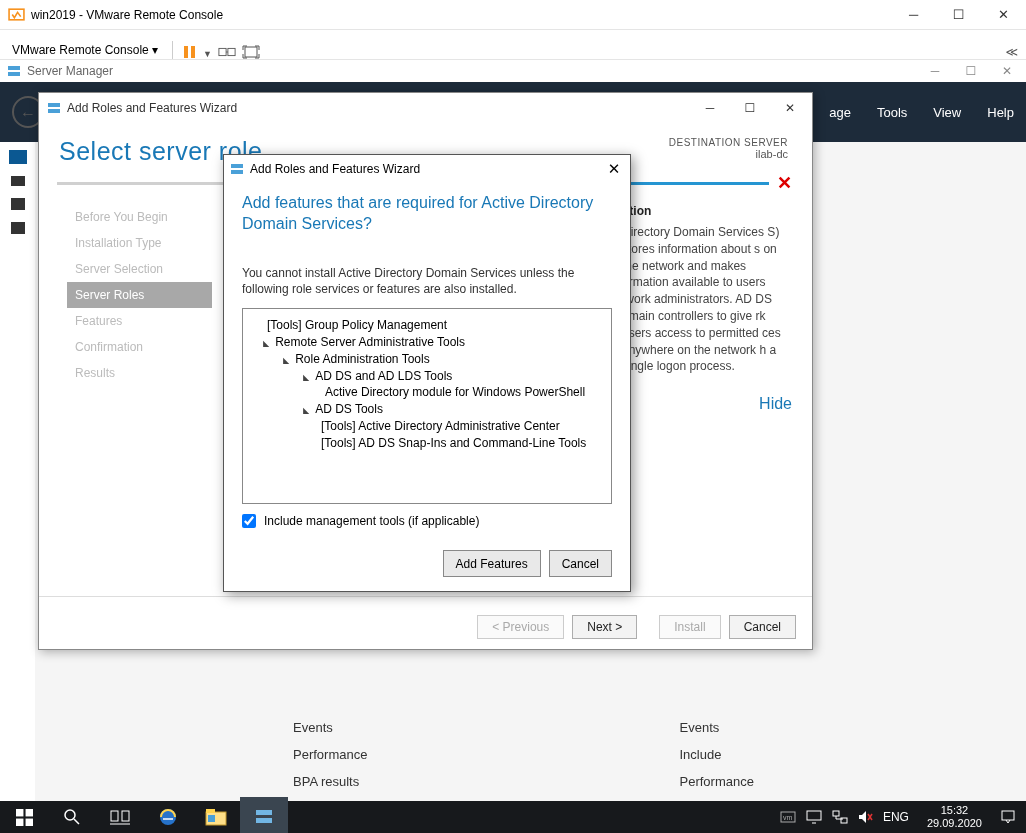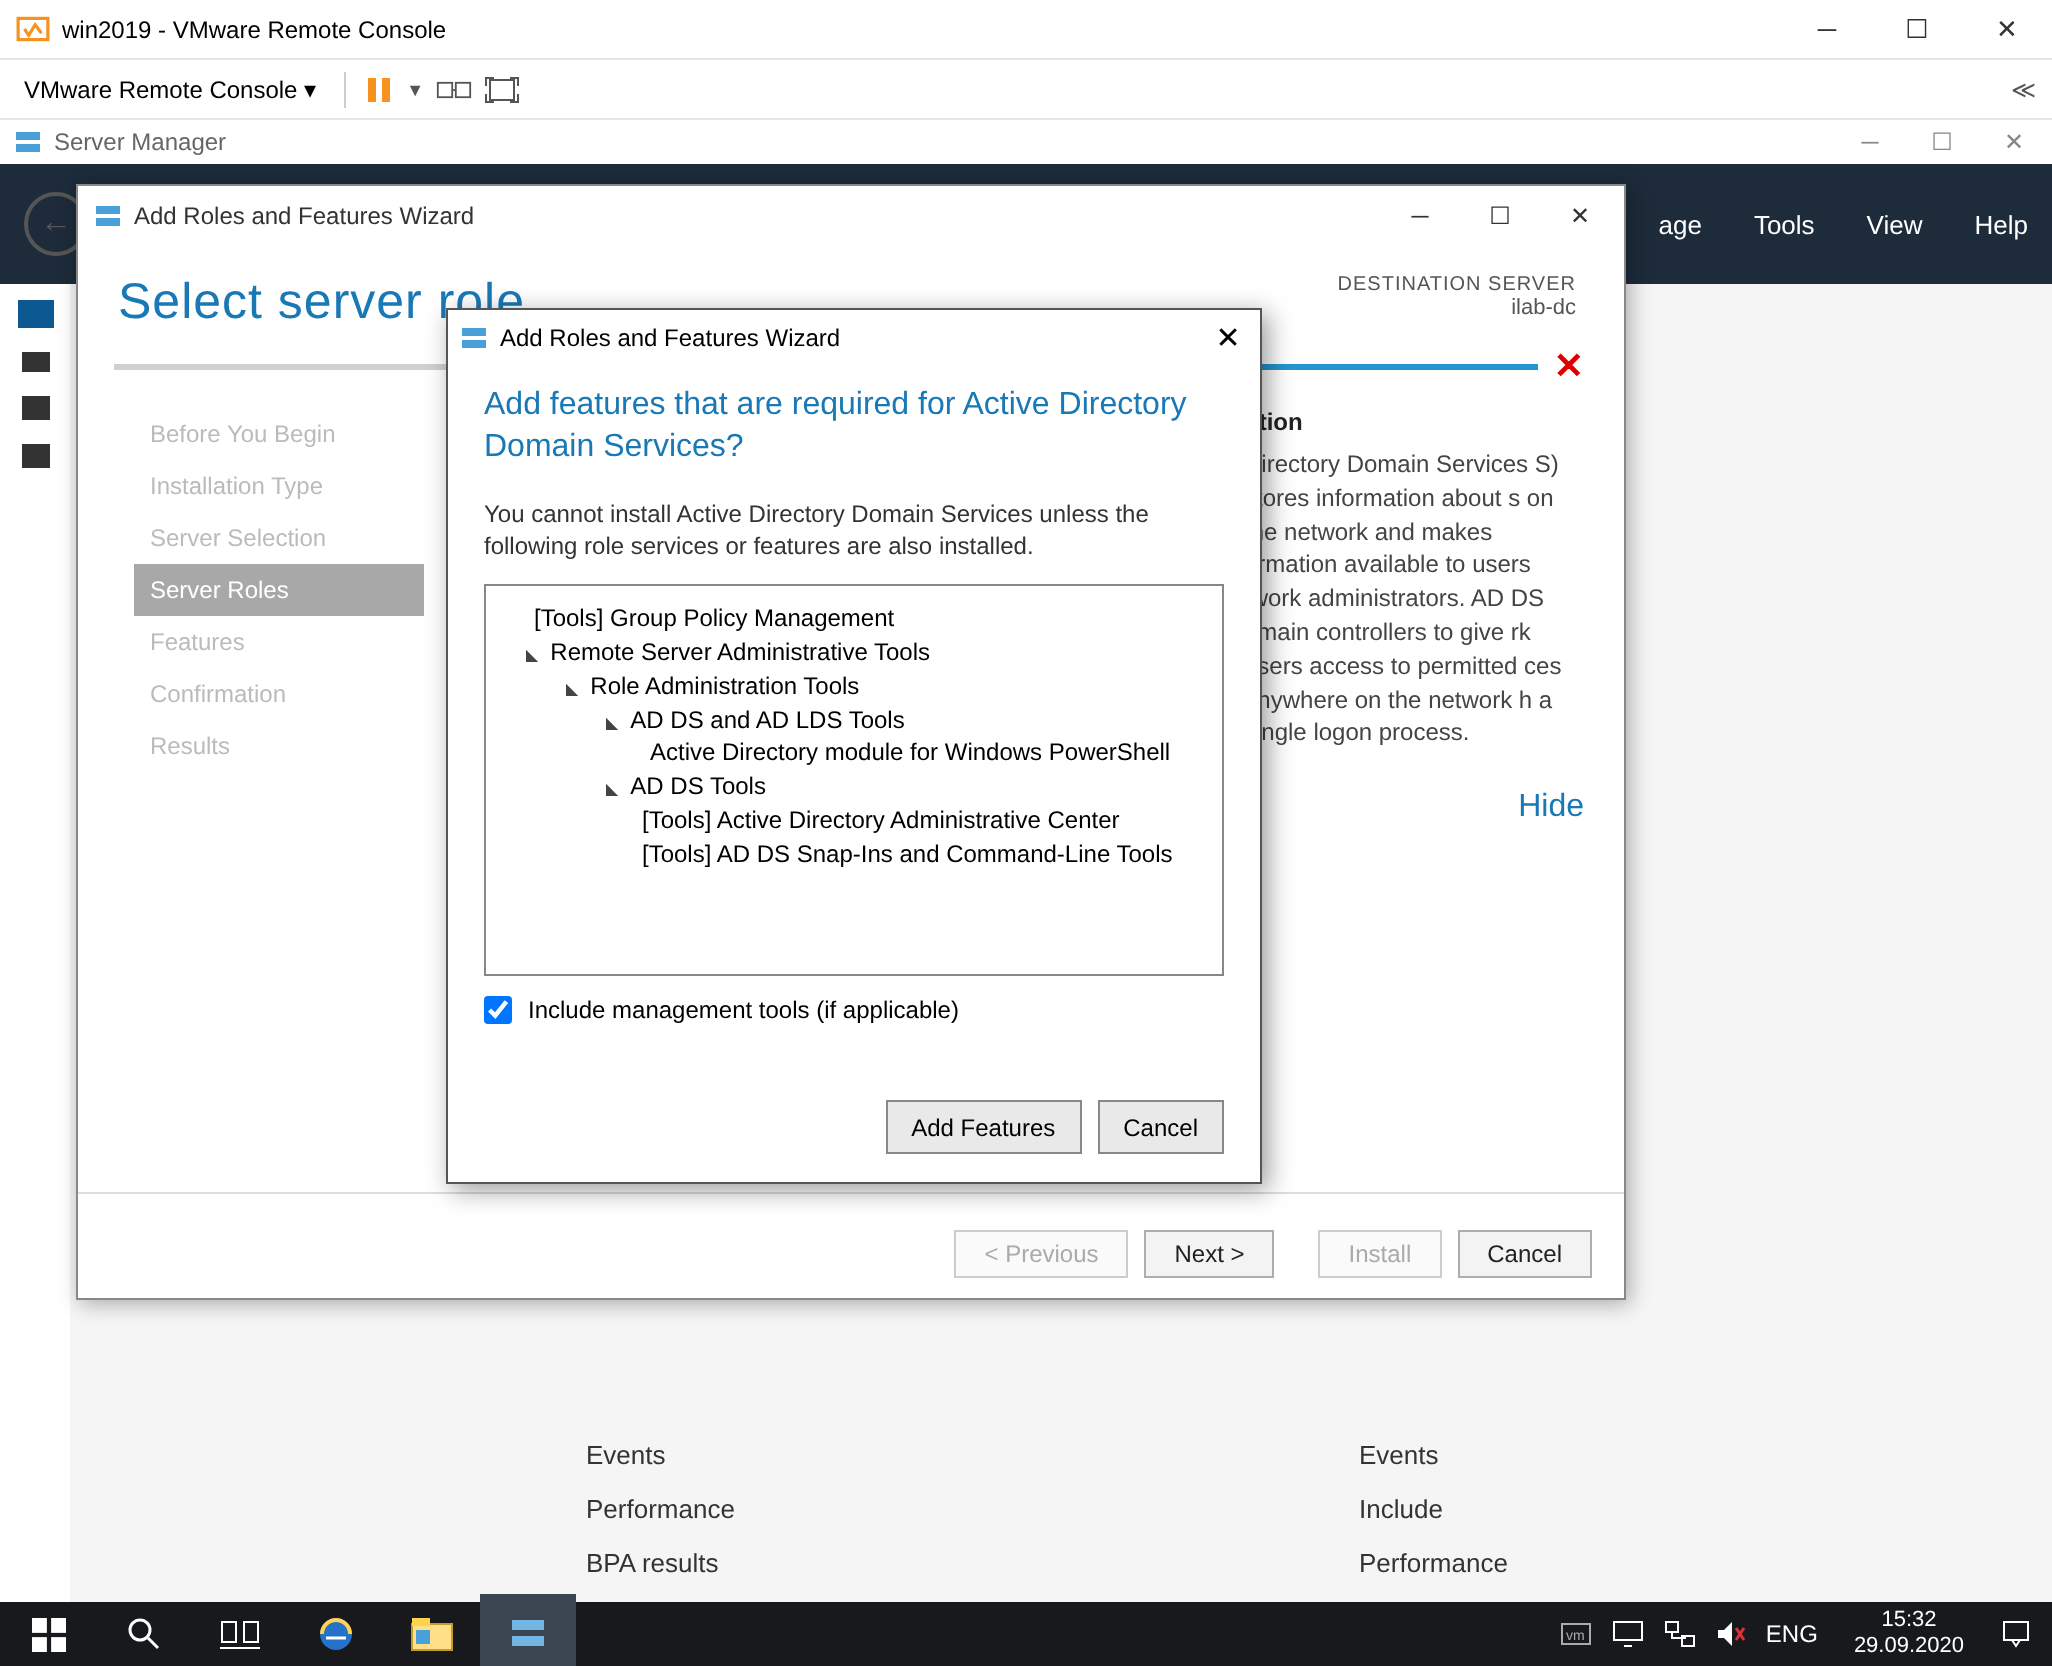--- a/index.html
+++ b/index.html
@@ -4,21 +4,21 @@
 <style>
 * { box-sizing: border-box; margin: 0; padding: 0; font-family: "Segoe UI", Tahoma, sans-serif; }
 body { width: 1026px; height: 833px; background: #fff; overflow: hidden; position: relative; }
 
 
 .vmware-window { width: 100%; height: 100%; display: flex; flex-direction: column; }
 .vmware-titlebar { height: 30px; display: flex; align-items: center; padding: 0 0 0 8px; font-size: 12px; border-bottom: 1px solid #e5e5e5; }
 .vmware-titlebar .title { flex: 1; }
 .vmware-titlebar .win-controls { display: flex; }
 .vmware-titlebar .win-controls span { width: 45px; height: 30px; display: flex; align-items: center; justify-content: center; font-size: 13px; color: #333; }
-.vmware-toolbar { height: 30px; display: flex; align-items: center; padding: 0 8px; font-size: 12px; gap: 6px; border-bottom: 1px solid #e5e5e5; }
+.vmware-toolbar { height: 30px; display: flex; align-items: flex-end; padding: 0 8px; font-size: 12px; gap: 6px; border-bottom: 1px solid #e5e5e5; }
 .vmware-toolbar .menu-label { font-size: 12px; color: #000; padding: 2px 4px; }
 .vmware-toolbar .divider { width: 1px; height: 18px; background: #ccc; margin: 0 4px; }
 .vm-icon { width: 17px; height: 17px; }
 .vmware-toolbar .spacer { flex: 1; }
 
 
 .servermgr-window { position: relative; flex: 1; background: #fff; display: flex; flex-direction: column; }
 .servermgr-titlebar { height: 22px; display: flex; align-items: center; padding: 0 0 0 6px; font-size: 12px; color: #666; border: 1px solid transparent; }
 .servermgr-titlebar .title { flex: 1; }
 .servermgr-titlebar .win-controls { display: flex; }
@@ -64,21 +64,21 @@
 .wizard-footer button { height: 24px; padding: 0 14px; font-size: 12px; background: #f3f3f3; border: 1px solid #adadad; color: #555; }
 .wizard-footer button:disabled { color: #aaa; border-color: #ccc; background: #fafafa; }
 .wizard-footer button.primary { color: #222; }
 
 
 .modal { position: absolute; left: 223px; top: 154px; width: 408px; height: 438px; background: #fff; border: 1px solid #555; box-shadow: 3px 3px 12px rgba(0,0,0,0.4); z-index: 10; display: flex; flex-direction: column; }
 .modal-titlebar { height: 28px; display: flex; align-items: center; padding: 0 6px; font-size: 12px; }
 .modal-titlebar .title { flex: 1; }
 .modal-titlebar .close { width: 20px; height: 20px; display: flex; align-items: center; justify-content: center; font-size: 15px; }
 .modal-body { padding: 10px 18px; flex: 1; display: flex; flex-direction: column; }
-.modal-body h2 { font-size: 16px; font-weight: 400; color: #1978b6; line-height: 1.3; margin-bottom: 14px; }
+.modal-body h2 { font-size: 16px; font-weight: 400; color: #1978b6; line-height: 1.3; margin-bottom: 30px; }
 .modal-body p { font-size: 12px; color: #333; line-height: 1.4; margin-bottom: 10px; }
 .modal-tree { border: 1px solid #888; padding: 8px 10px; font-size: 12px; line-height: 1.4; height: 196px; }
 .modal-tree .l0 { padding-left: 14px; }
 .modal-tree .l1 { padding-left: 12px; }
 .modal-tree .l2 { padding-left: 32px; }
 .modal-tree .l3 { padding-left: 52px; }
 .modal-tree .l4 { padding-left: 72px; }
 .modal-tree .l5 { padding-left: 68px; }
 .modal-tree .caret::before { content: "◢"; font-size: 8px; margin-right: 4px; color: #444; display: inline-block; transform: scaleX(-1); position: relative; left: -2px; }
 .modal-check { margin-top: 10px; display: flex; align-items: center; gap: 8px; font-size: 12px; }

